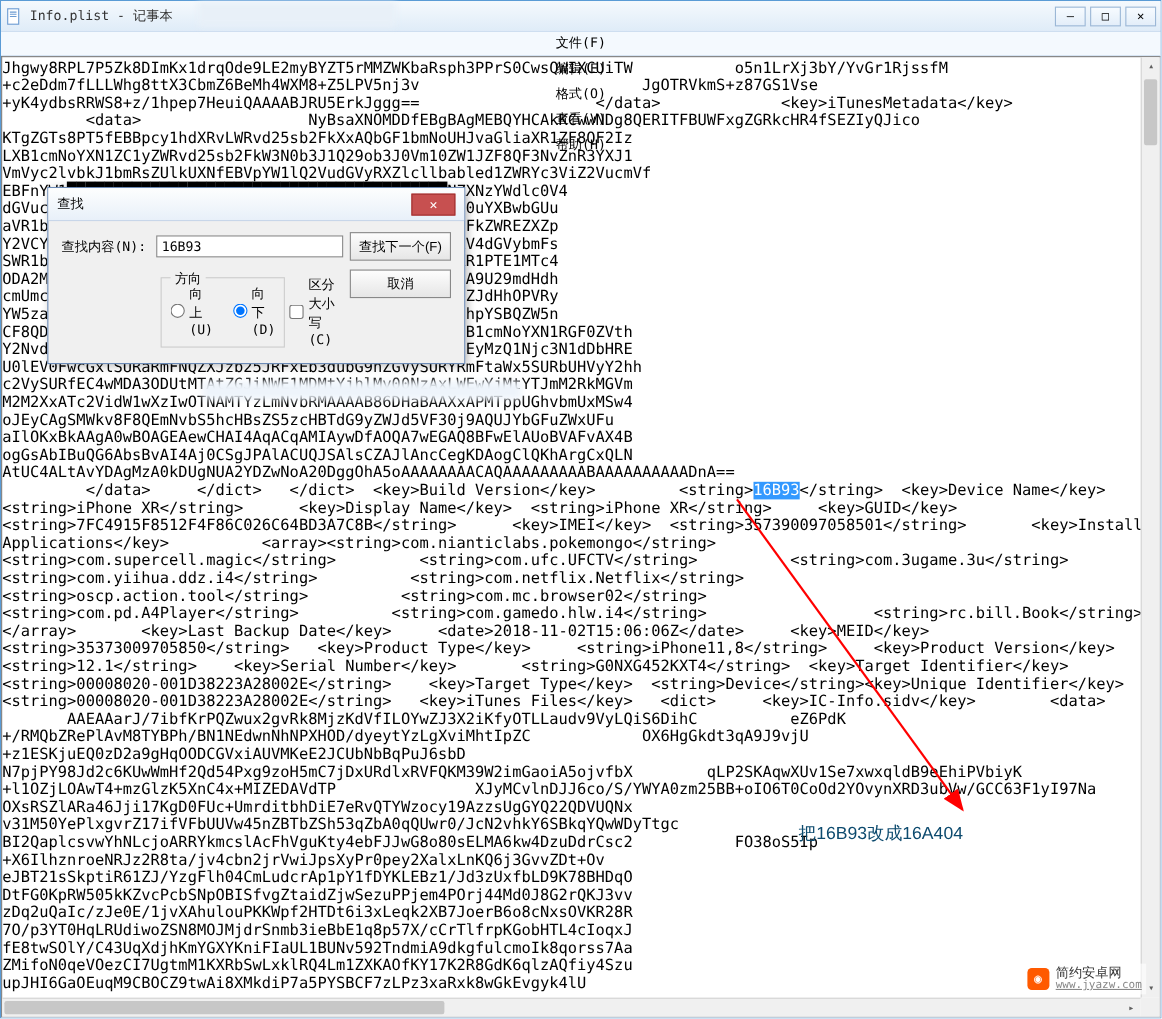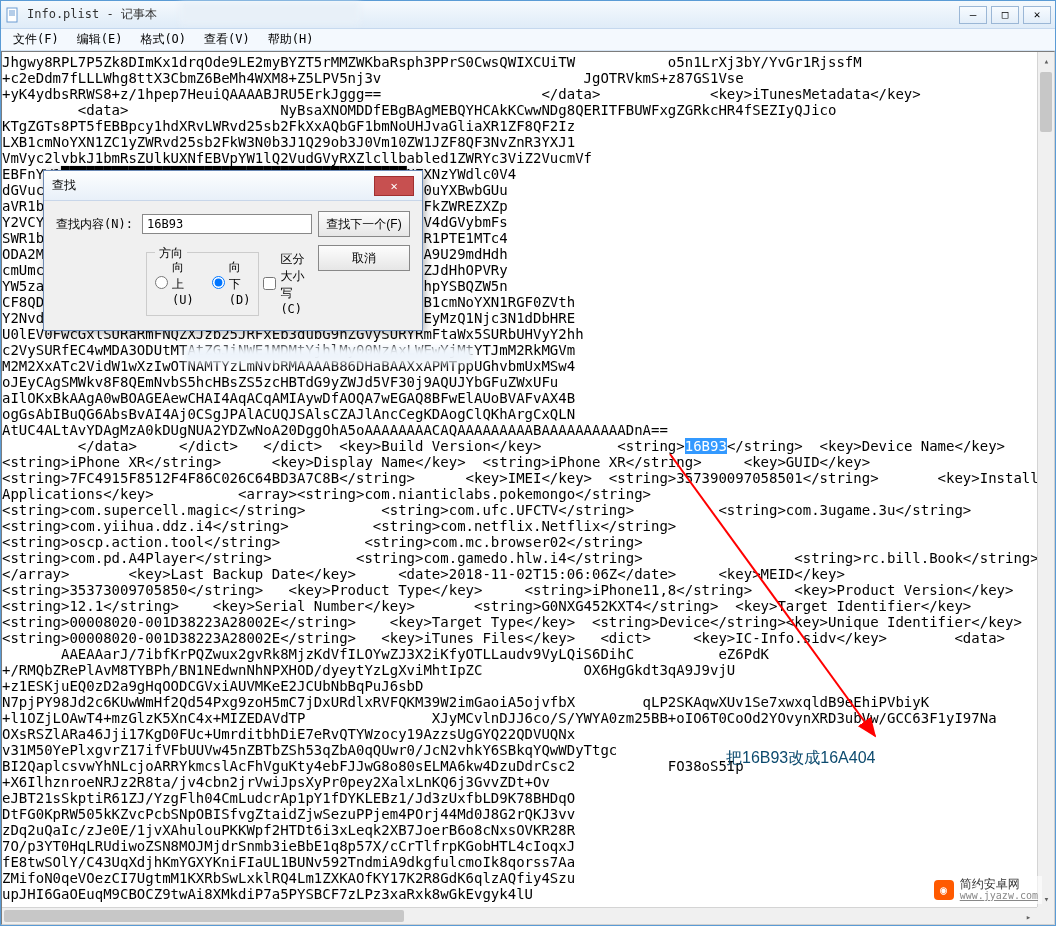--- a/index.html
+++ b/index.html
@@ -3,21 +3,21 @@
 <meta charset="utf-8">
 <style>
 * { margin: 0; padding: 0; box-sizing: border-box; }
 body { font-family: "SimSun", "宋体", monospace; font-size: 12px; background: #fff; width: 1056px; height: 926px; position: relative; overflow: hidden; }
 .window { border: 1px solid #5a9bd5; background: #fff; height: 100%; display: flex; flex-direction: column; }
 .titlebar { height: 28px; background: linear-gradient(#f5f9fd, #dfecf8); display: flex; align-items: center; padding: 0 4px; border-bottom: 1px solid #c5d8ee; }
 .titlebar-icon { width: 16px; height: 16px; margin-right: 6px; display: inline-flex; align-items: center; justify-content: center; }
 .title { flex: 1; font-size: 12px; color: #333; }
 .win-btns { display: flex; gap: 4px; }
 .win-btn { width: 28px; height: 18px; border: 1px solid #9bb7d6; background: linear-gradient(#f7fbff, #e3eef9); display: flex; align-items: center; justify-content: center; font-size: 11px; cursor: pointer; }
-.menubar { height: 22px; background: #f4f9fe; border-bottom: 1px solid #d6e4f3; display: flex; align-items: center; padding: 0 4px; gap: 2px; }
+.menubar { height: 22px; background: #f4f9fe; border-bottom: 1px solid #d6e4f3; display: flex; align-items: center; padding: 0 4px; gap: 2px; flex-direction: column; }
 .menu-item { padding: 2px 8px; cursor: pointer; font-size: 12px; }
 .content-wrap { flex: 1; position: relative; overflow: hidden; border: 1px inset #d0d0d0; margin: 0; }
 .content { font-family: "SimSun", "新宋体", monospace; font-size: 14px; line-height: 16px; white-space: pre; padding: 2px 0; position: absolute; top: 0; left: 0; right: 17px; bottom: 17px; overflow: hidden; color: #000; }
 .highlight { background: #3399ff; color: #fff; }
 .scrollbar-v { position: absolute; right: 0; top: 0; bottom: 17px; width: 17px; background: #f0f0f0; border-left: 1px solid #d4d4d4; }
 .scrollbar-h { position: absolute; left: 0; right: 17px; bottom: 0; height: 17px; background: #f0f0f0; border-top: 1px solid #d4d4d4; }
 .scroll-corner { position: absolute; right: 0; bottom: 0; width: 17px; height: 17px; background: #f0f0f0; }
 .scroll-thumb-v { position: absolute; top: 20px; left: 2px; right: 2px; height: 60px; background: #c7c7c7; border-radius: 2px; }
 .scroll-thumb-h { position: absolute; left: 2px; top: 2px; bottom: 2px; width: 400px; background: #c7c7c7; border-radius: 2px; }
 .scroll-arrow { position: absolute; width: 17px; height: 17px; display: flex; align-items: center; justify-content: center; font-size: 9px; color: #606060; cursor: pointer; }

